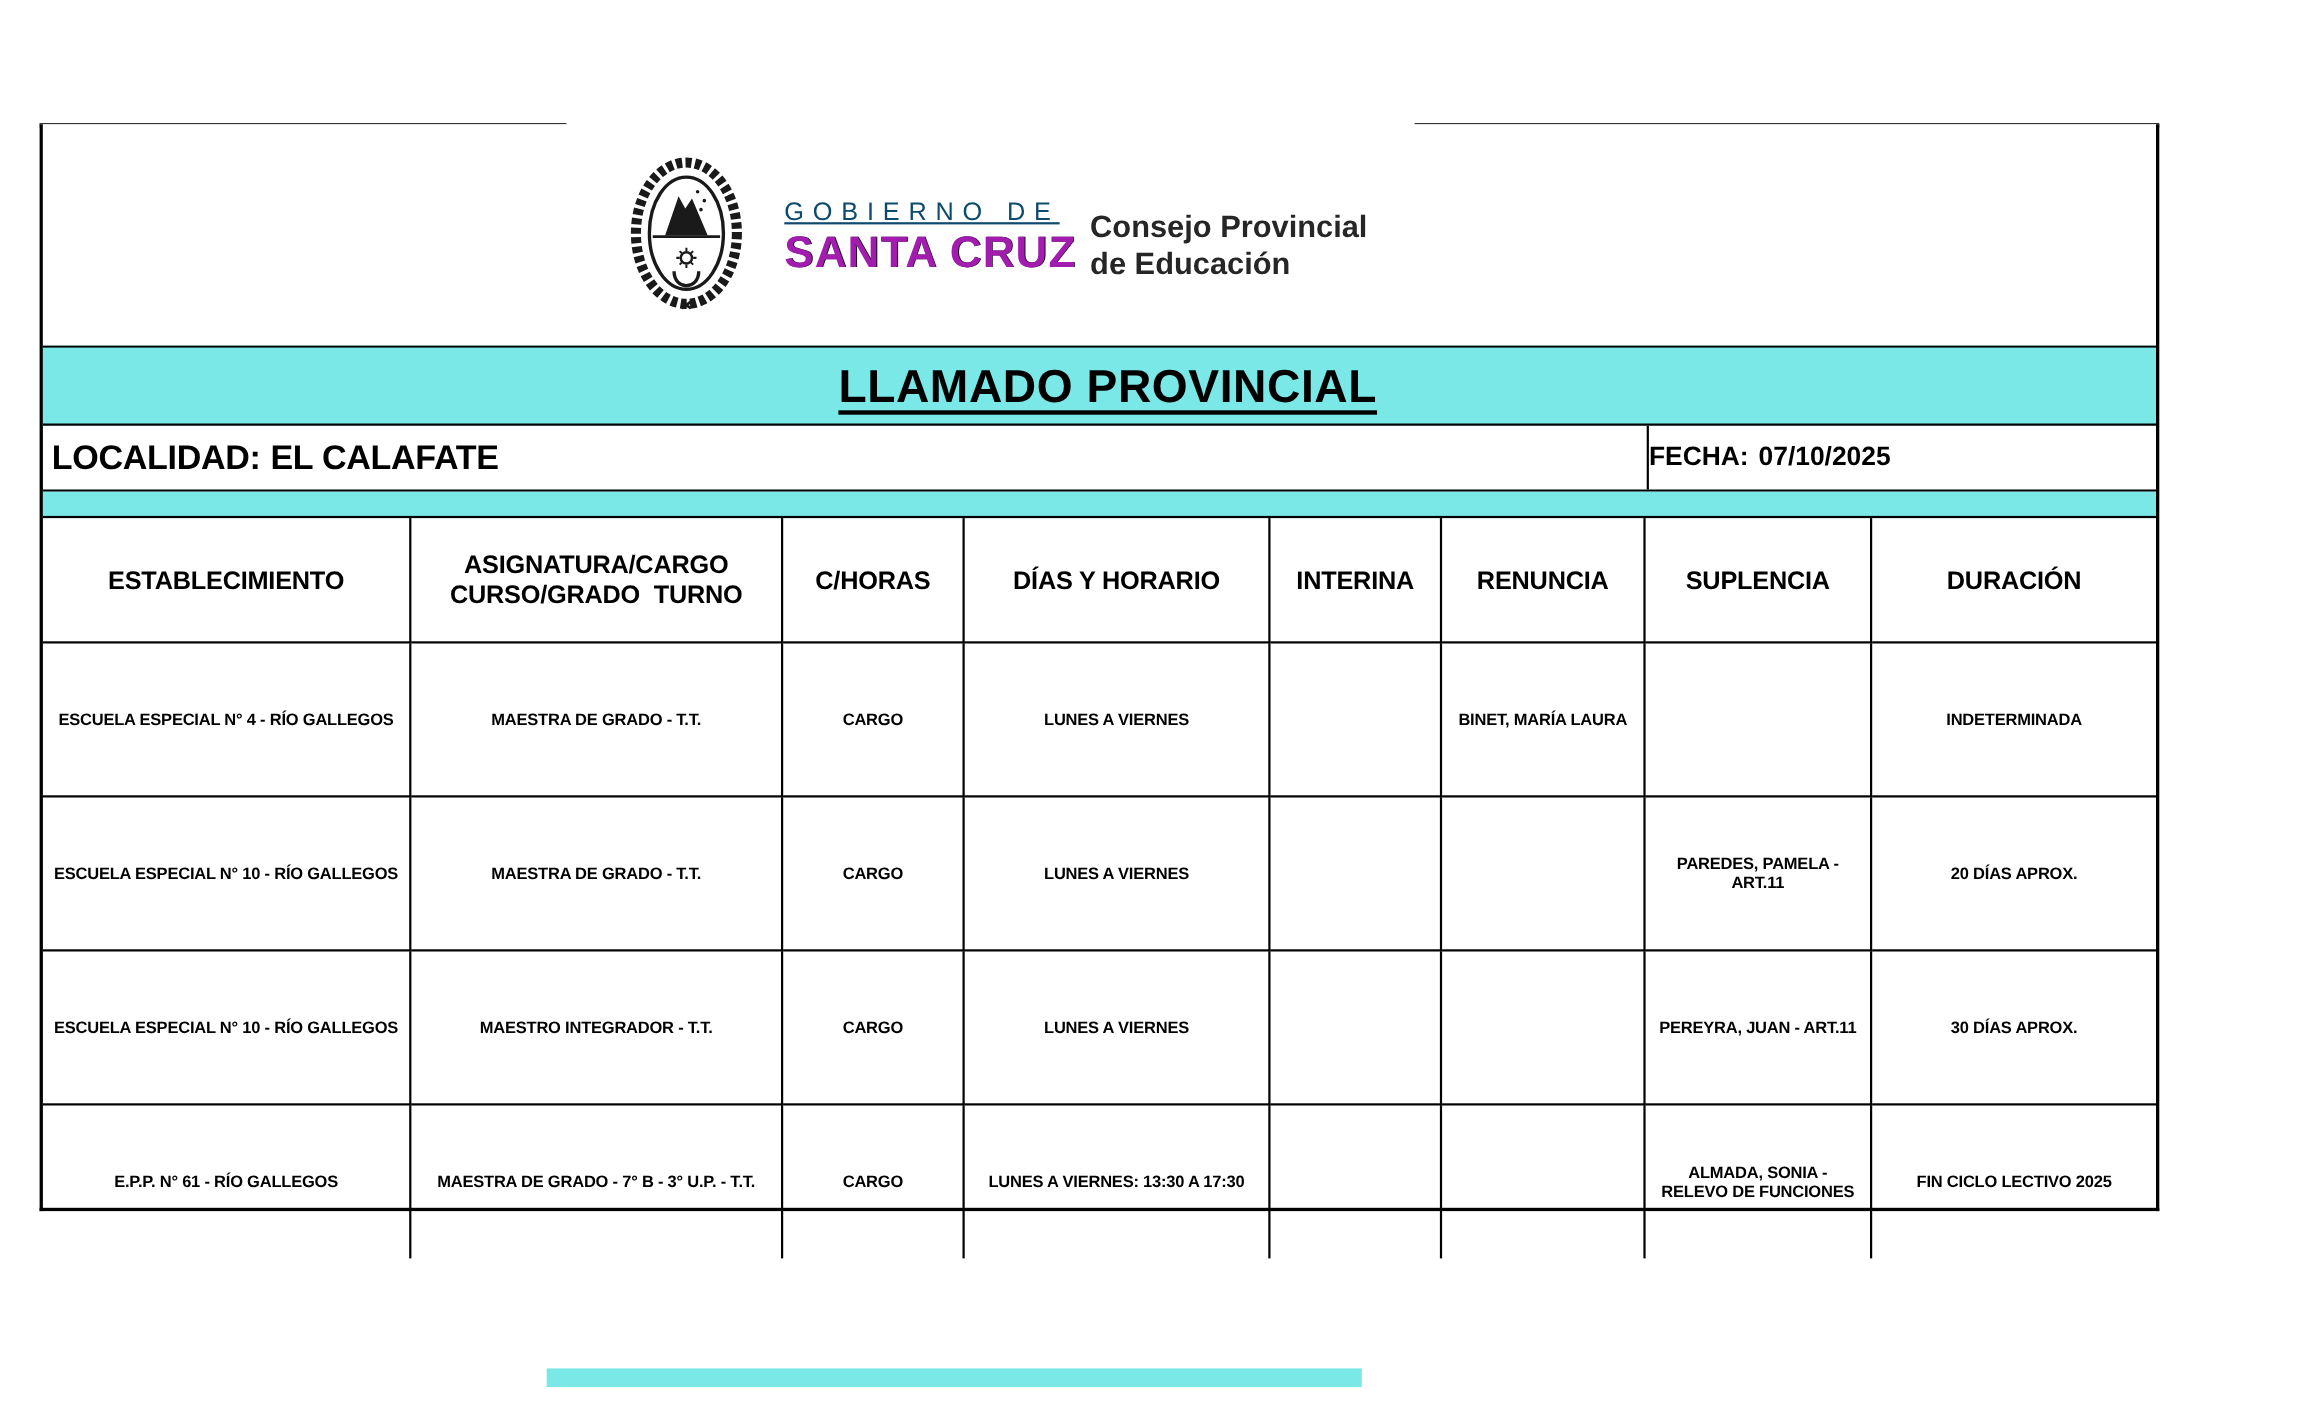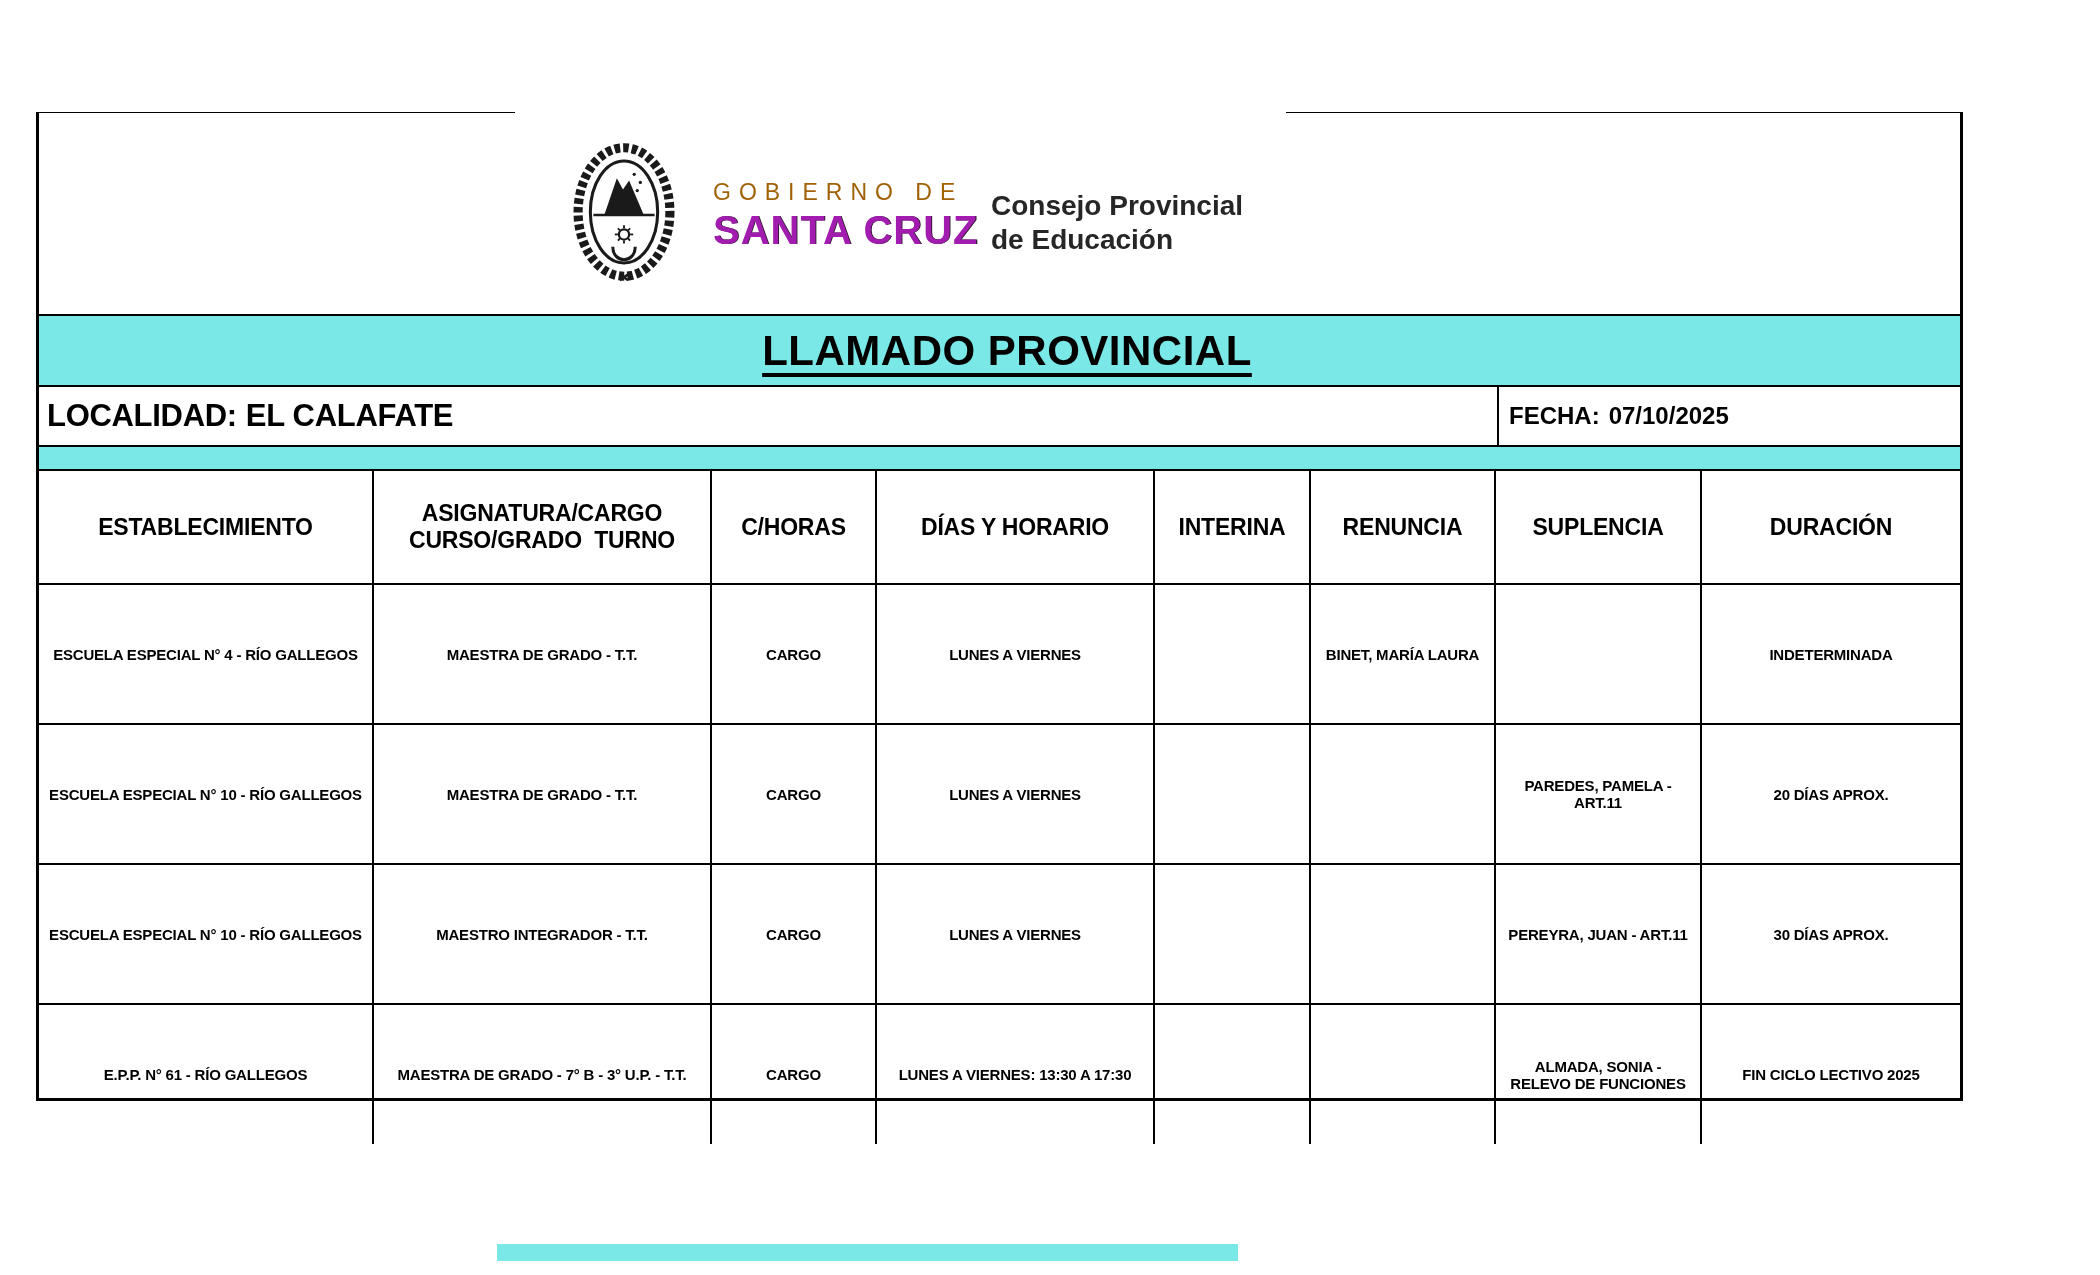--- a/index.html
+++ b/index.html
@@ -25,21 +25,21 @@
     border-left: 3px solid #000;
     border-right: 3px solid #000;
     border-bottom: 3px solid #000;
     background: #fff;
   }
 
   
   .header-area { position: relative; height: 201px; background: #fff; }
   .coat { position: absolute; left: 534px; top: 26px; width: 102px; height: 146px; }
   .gov-block { position: absolute; left: 674px; top: 66px; }
-  .gov-line1 { font-size: 23px; font-weight: 400; letter-spacing: 8px; color: #a16207; }
+  .gov-line1 { font-size: 23px; font-weight: 400; letter-spacing: 8px; color: #0c4a6e; text-decoration: underline; }
   .gov-line2 { font-size: 40px; font-weight: bold; letter-spacing: 1px; color: #a21caf;
                text-shadow: 0.8px 0 0 #141414; margin-top: 2px; }
   .council-block { position: absolute; left: 952px; top: 76px; }
   .council-block div { font-size: 28px; font-weight: bold; color: #262626; line-height: 1.2; }
 
   
   .title-bar {
     height: 73px;
     background: var(--cyan);
     border-top: 2px solid #000;
@@ -56,21 +56,21 @@
 
   
   .loc-row { display: flex; height: 60px; border-bottom: 2px solid #000; }
   .loc-cell {
     width: 1458px; display: flex; align-items: center;
     padding-left: 8px; font-size: 31px; font-weight: bold; letter-spacing: -0.3px;
   }
   .fecha-cell {
     flex: 1; border-left: 2px solid #000;
     display: flex; align-items: center;
-    padding-left: 10px; font-size: 24px; font-weight: bold;
+    font-size: 24px; font-weight: bold;
   }
   .loc-cell .val, .fecha-cell .val { margin-left: 9px; }
 
   
   .strip { height: 24px; background: var(--cyan); border-bottom: 2px solid #000; }
 
   
   table { width: 100%; border-collapse: collapse; table-layout: fixed; }
   col.c1 { width: 334px; } col.c2 { width: 338px; } col.c3 { width: 165px; }
   col.c4 { width: 278px; } col.c5 { width: 156px; } col.c6 { width: 185px; }

